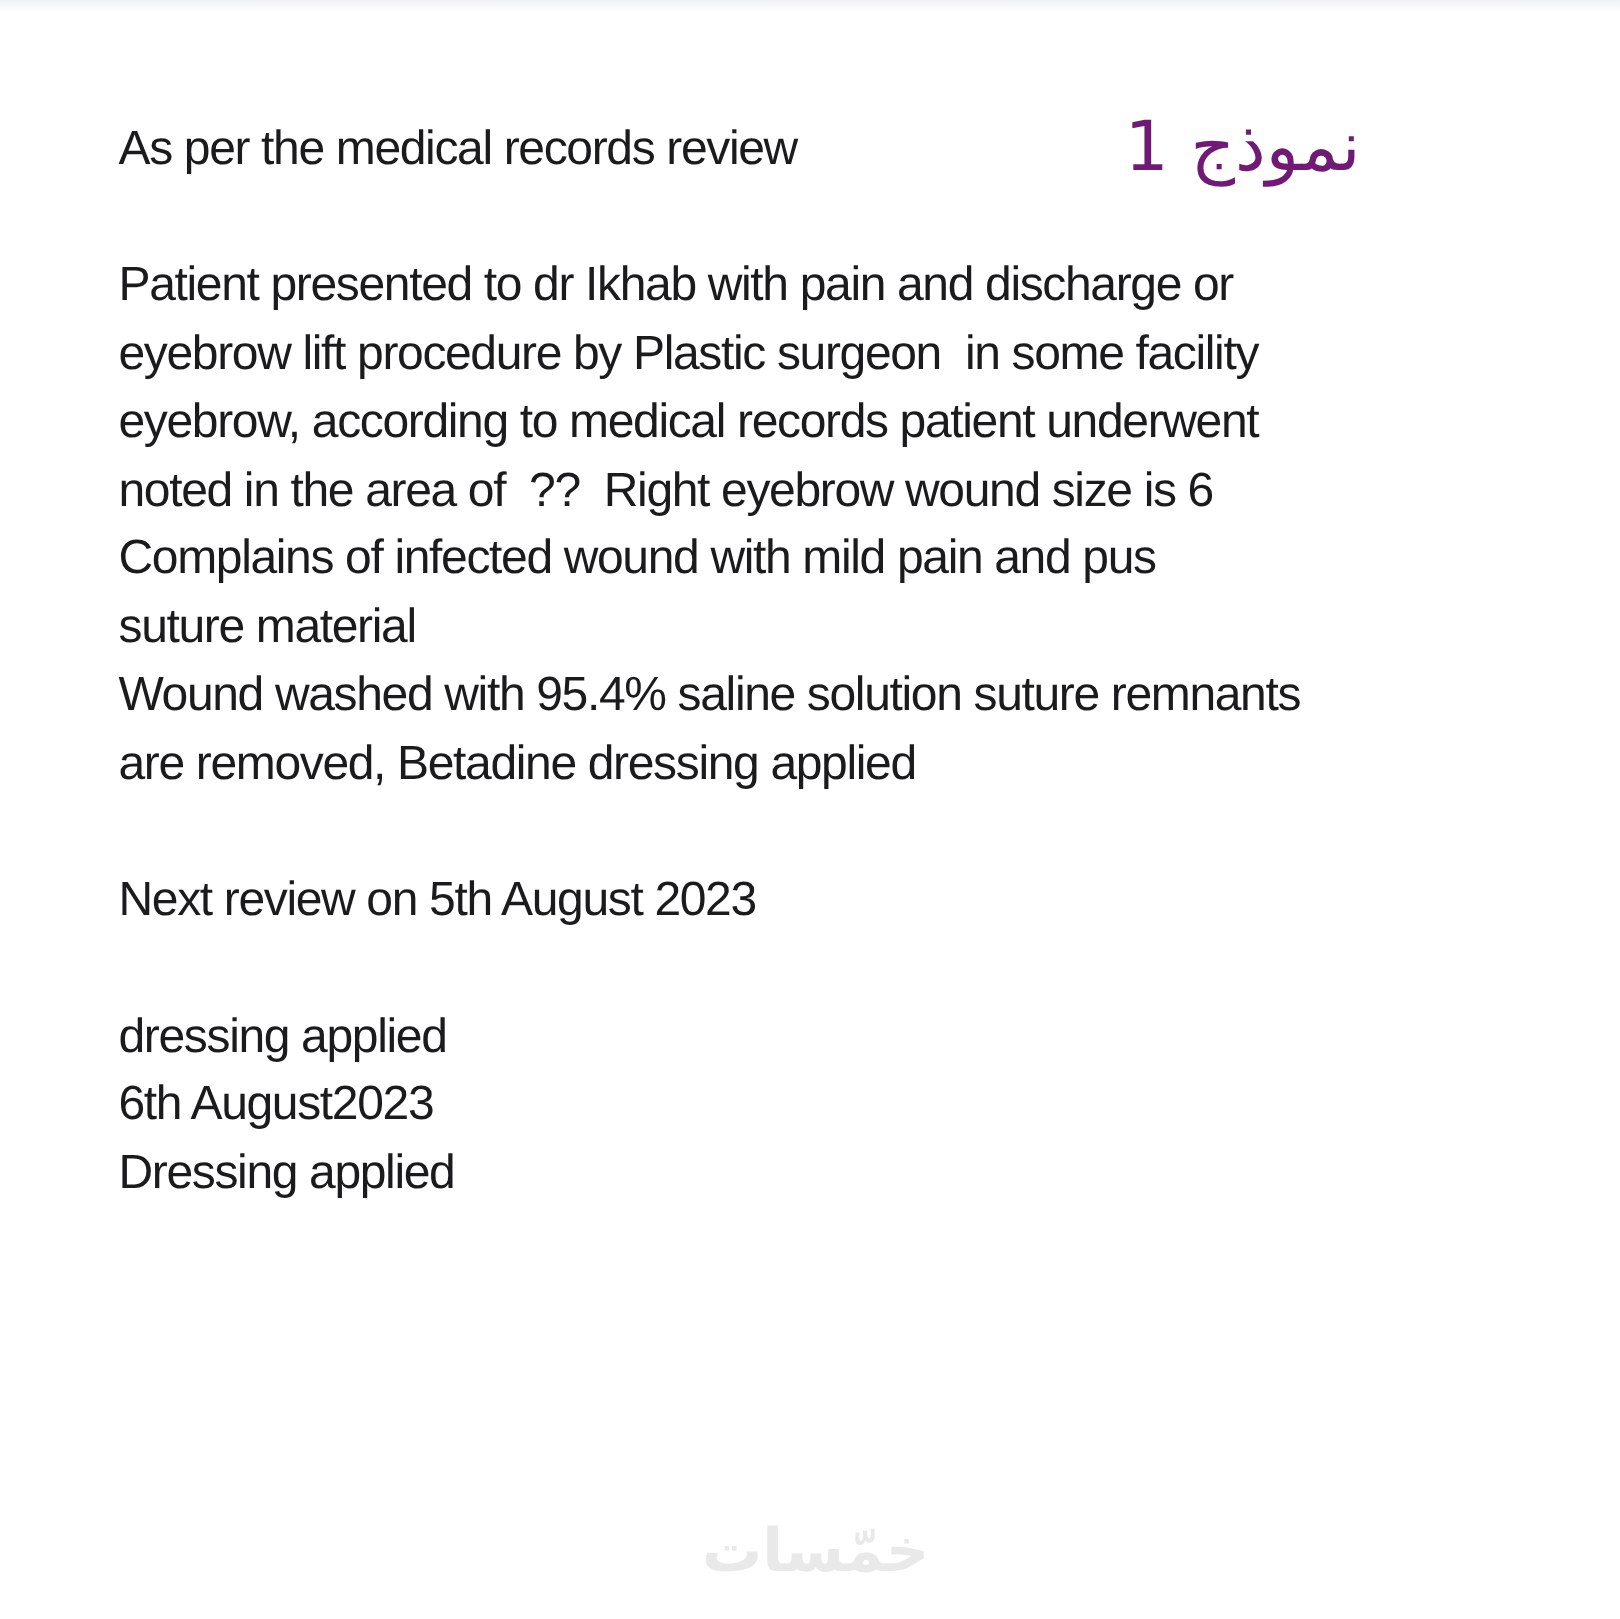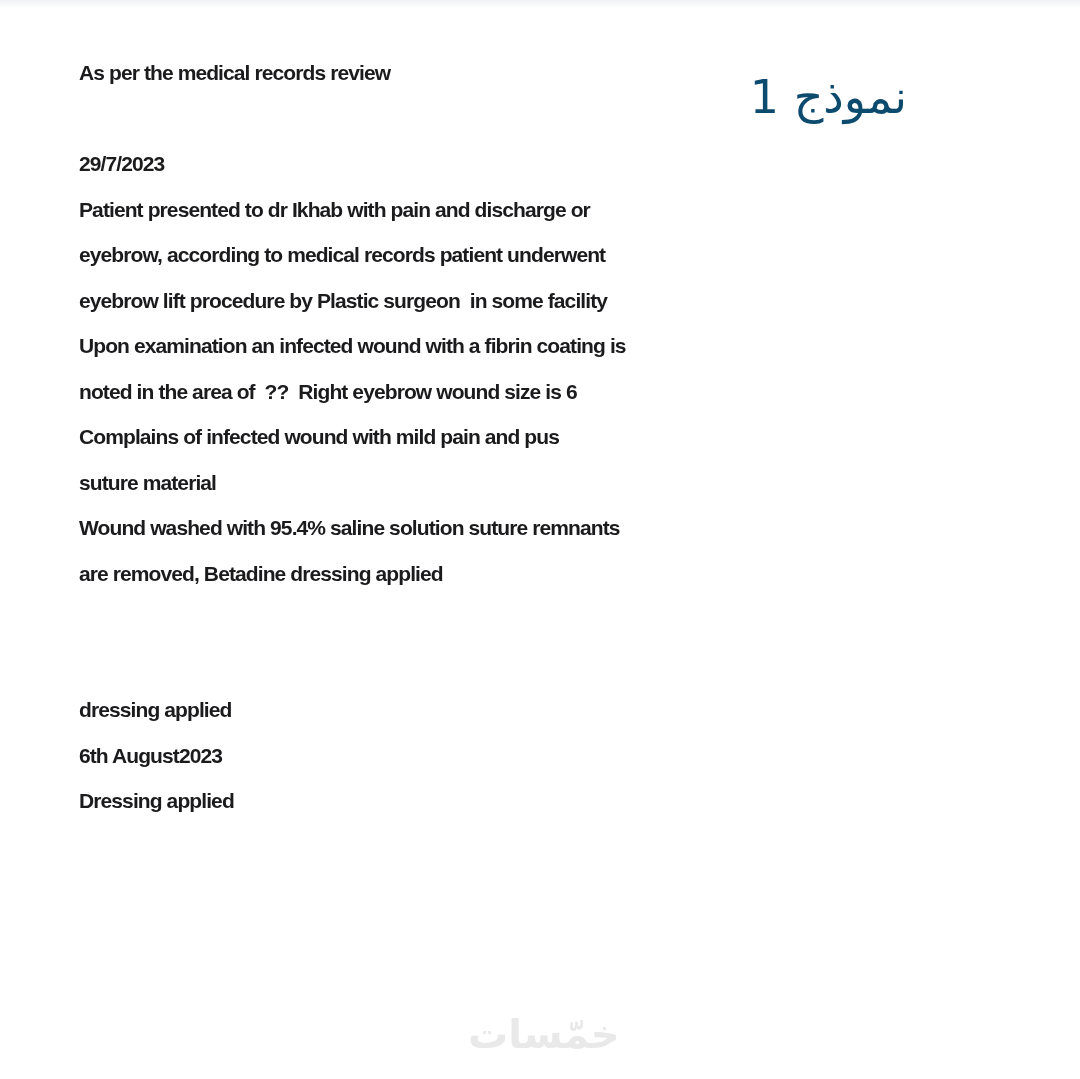--- a/index.html
+++ b/index.html
@@ -17,25 +17,25 @@
   }
   .top-shade {
     position: absolute;
     top: 0; left: 0; right: 0;
     height: 8px;
     background: linear-gradient(#f0f1f3, #ffffff);
   }
   .doc {
     position: absolute;
     left: 79px;
-    top: 50px;
+    top: 76px;
     width: 960px;
     color: #1b1b1d;
-    font-weight: 700;
-    font-size: 21px;
+    font-weight: 400;
+    font-size: 32px;
     letter-spacing: -0.9px;
   }
   .line {
     height: 45.5px;
     line-height: 45.5px;
     white-space: pre;
   }
   .title-line {
     height: 45.5px;
     line-height: 45.5px;
@@ -65,37 +65,36 @@
     user-select: none;
   }
 </style>
 </head>
 <body>
 
 <div class="screen">
 
   <div class="top-shade"></div>
 
-  <div class="form-label" style="color: #0c4a6e;">نموذج 1</div>
+  <div class="form-label" style="color: #701a75;">نموذج 1</div>
 
   <div class="doc" style="color: rgb(27, 27, 29);">
     <div class="title-line">As per the medical records review</div>
     <div>
         <div class="line"></div>
-        <div class="line">29/7/2023</div>
         <div class="line">Patient presented to dr Ikhab with pain and discharge or</div>
+        <div class="line">eyebrow lift procedure by Plastic surgeon  in some facility</div>
         <div class="line">eyebrow, according to medical records patient underwent</div>
-        <div class="line">eyebrow lift procedure by Plastic surgeon  in some facility</div>
-        <div class="line">Upon examination an infected wound with a fibrin coating is</div>
         <div class="line">noted in the area of  ??  Right eyebrow wound size is 6</div>
         <div class="line">Complains of infected wound with mild pain and pus</div>
         <div class="line">suture material</div>
         <div class="line">Wound washed with 95.4% saline solution suture remnants</div>
         <div class="line">are removed, Betadine dressing applied</div>
         <div class="line"></div>
+        <div class="line">Next review on 5th August 2023</div>
         <div class="line"></div>
         <div class="line">dressing applied</div>
         <div class="line">6th August2023</div>
         <div class="line">Dressing applied</div>
       </div>
   </div>
 
   <div class="watermark" style="color: rgb(233, 233, 233);">خمّسات</div>
 
 </div>

